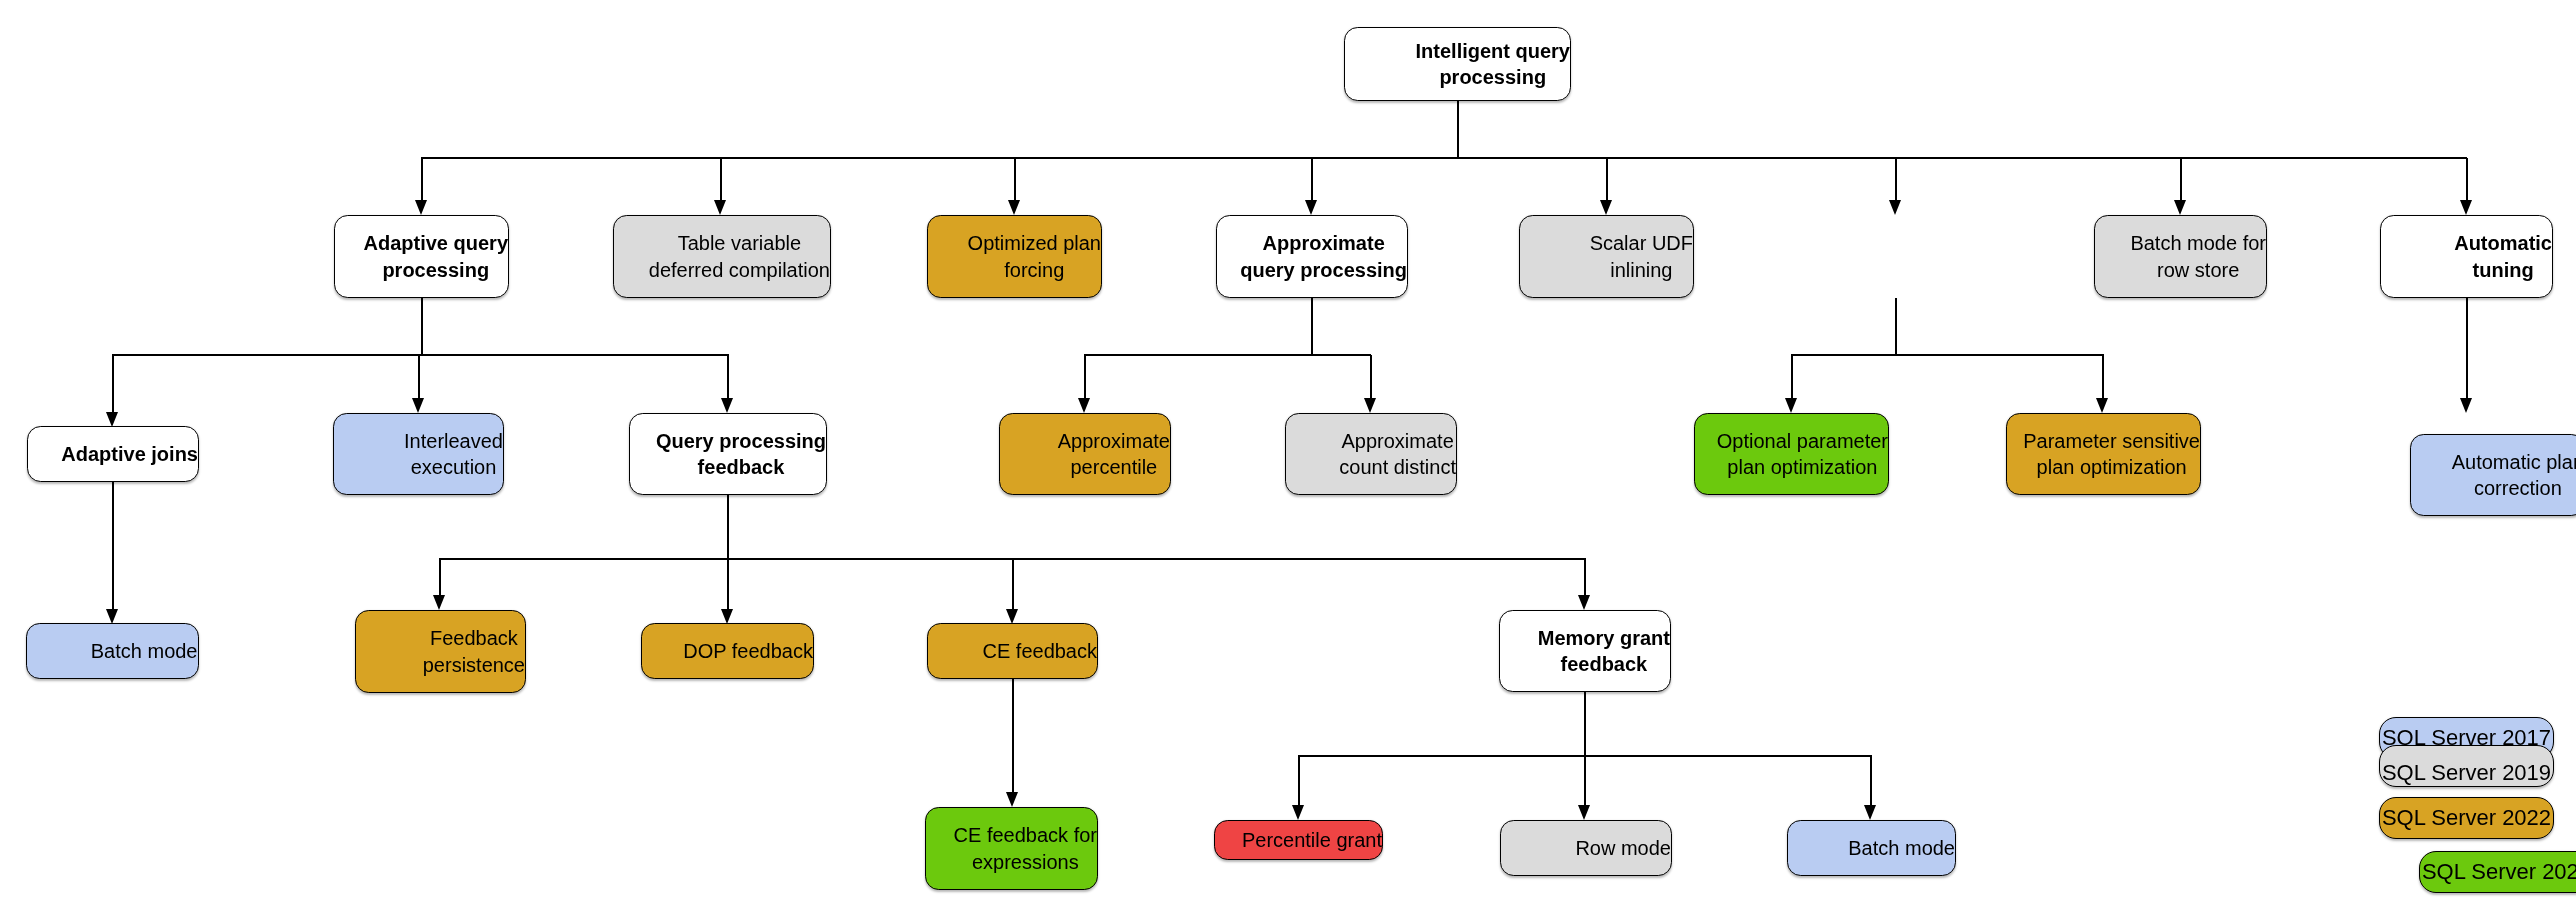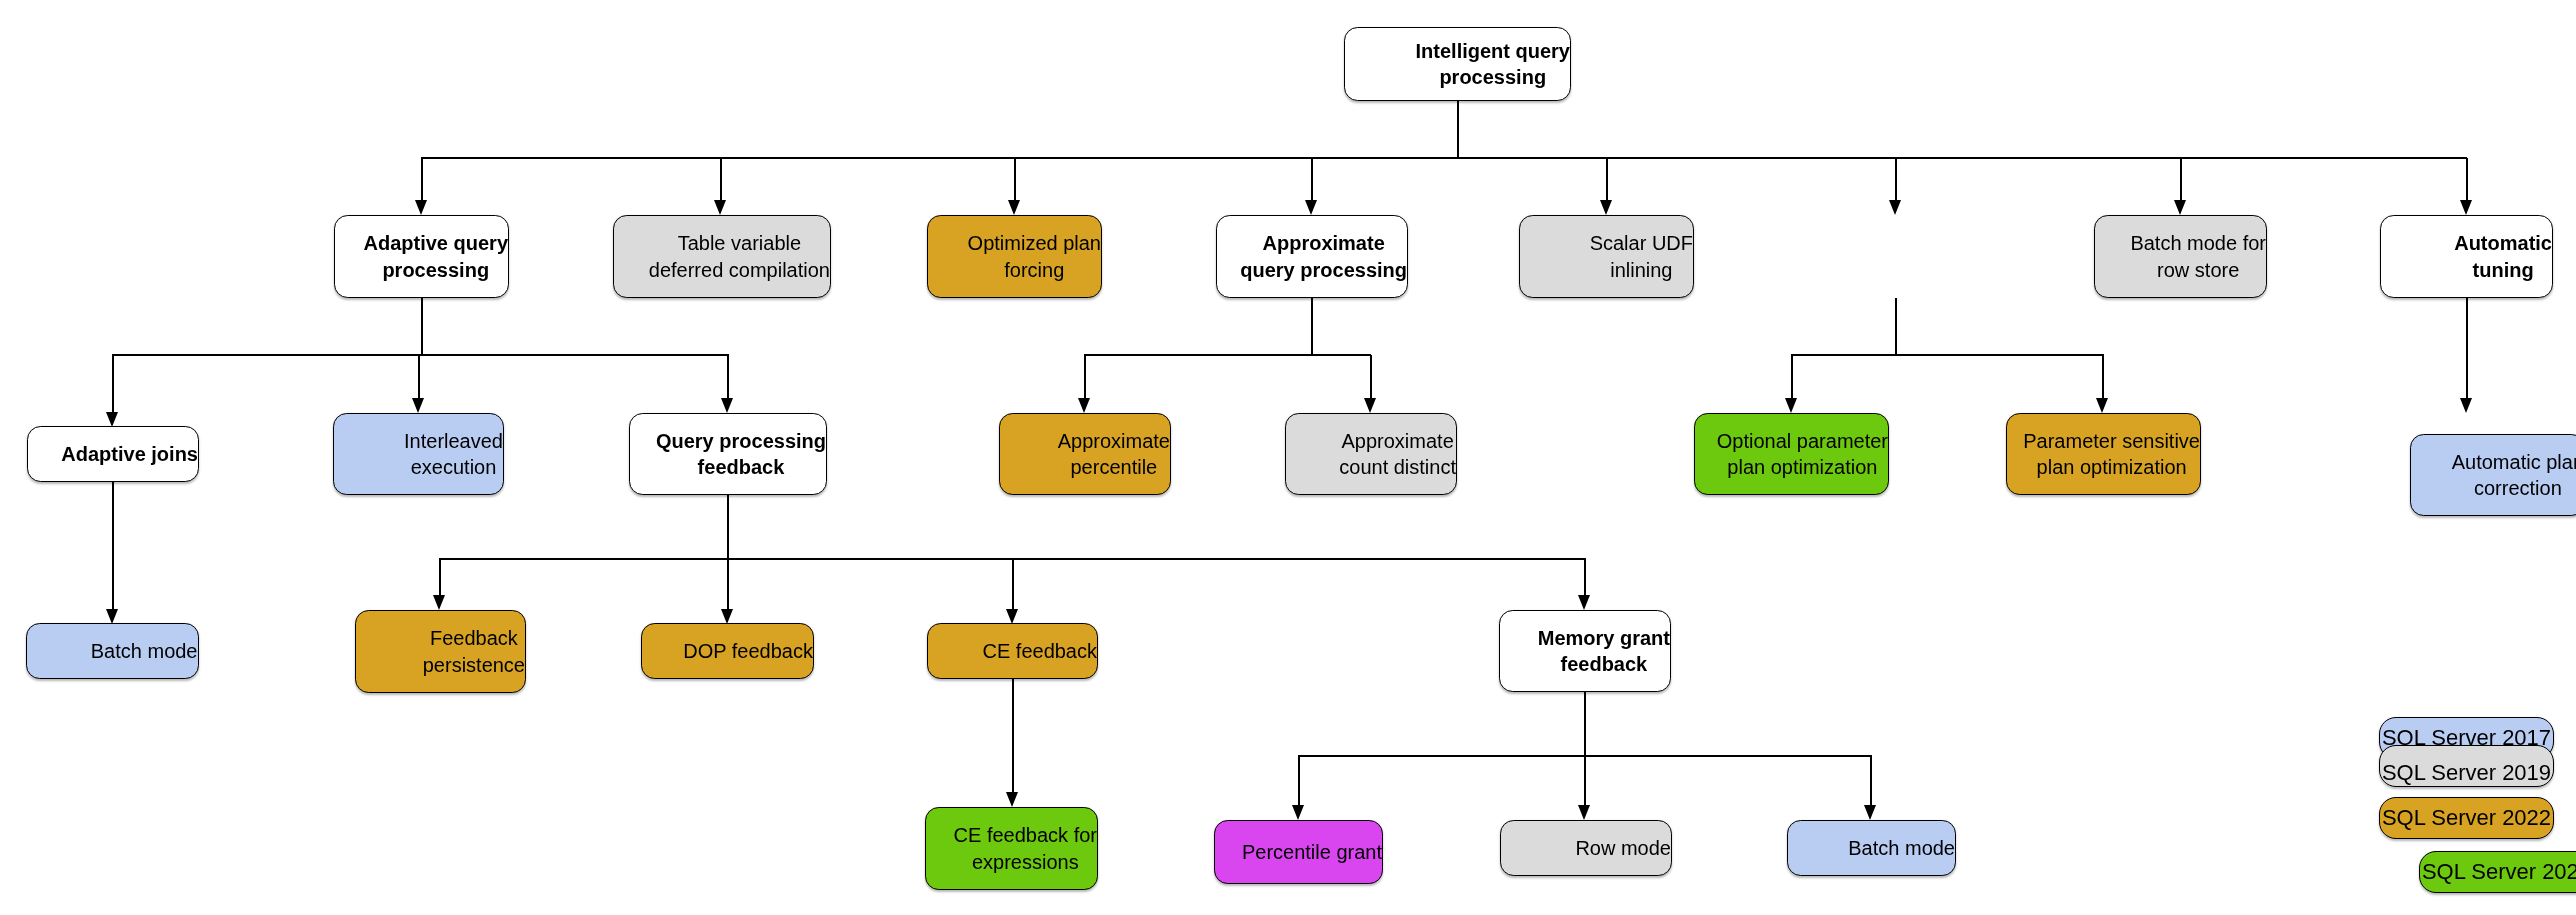--- a/index.html
+++ b/index.html
@@ -197,21 +197,21 @@
       <span class="node-label">CE feedback</span>
     </div>
     <div class="node bold" style="left: 1499px; top: 610px; width: 172px; height: 82px; background: rgb(255, 255, 255);">
       <span class="node-label">Memory grant
 feedback</span>
     </div>
     <div class="node" style="left: 925px; top: 807px; width: 173px; height: 83px; background: rgb(108, 201, 13);">
       <span class="node-label">CE feedback for
 expressions</span>
     </div>
-    <div class="node" style="left: 1214px; top: 820px; width: 169px; height: 64px; background: #d946ef;">
+    <div class="node" style="left: 1214px; top: 820px; width: 169px; height: 40px; background: #ef4444;">
       <span class="node-label">Percentile grant</span>
     </div>
     <div class="node" style="left: 1500px; top: 820px; width: 172px; height: 56px; background: rgb(219, 219, 219);">
       <span class="node-label">Row mode</span>
     </div>
     <div class="node" style="left: 1787px; top: 820px; width: 169px; height: 56px; background: rgb(185, 204, 242);">
       <span class="node-label">Batch mode</span>
     </div>
     <div class="legend-pill" style="left: 2379px; top: 693px; width: 175px; height: 42px; background: rgb(185, 204, 242); margin-top: 24px;">
       <span class="legend-label">SQL Server 2017</span>

